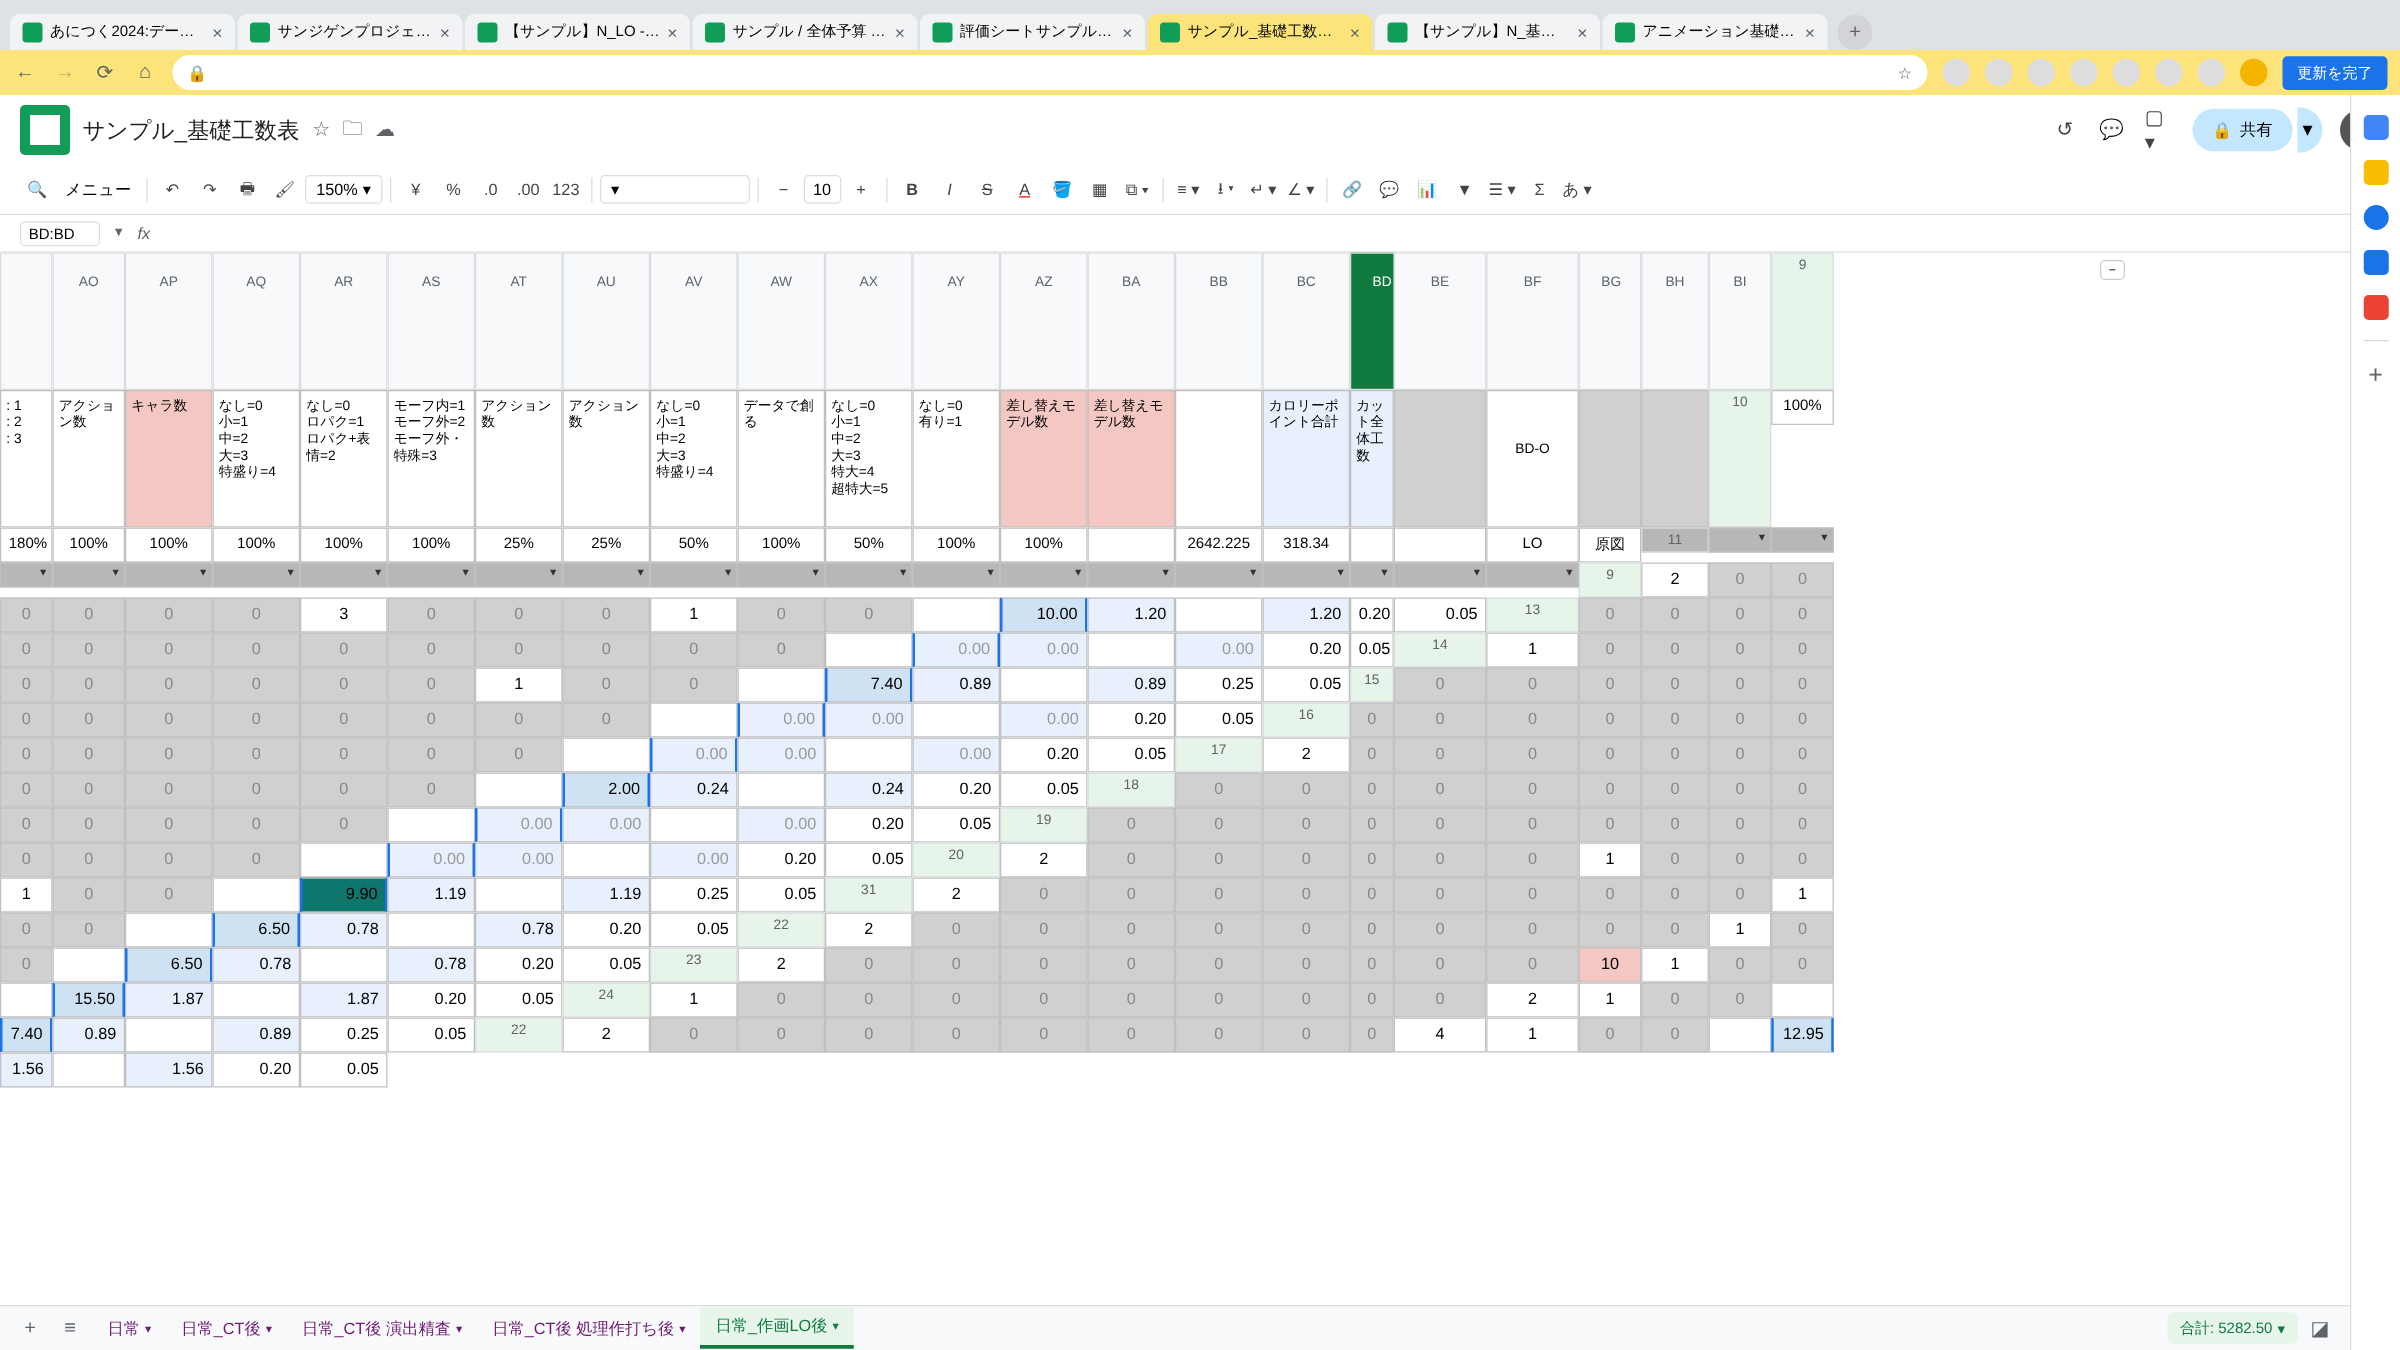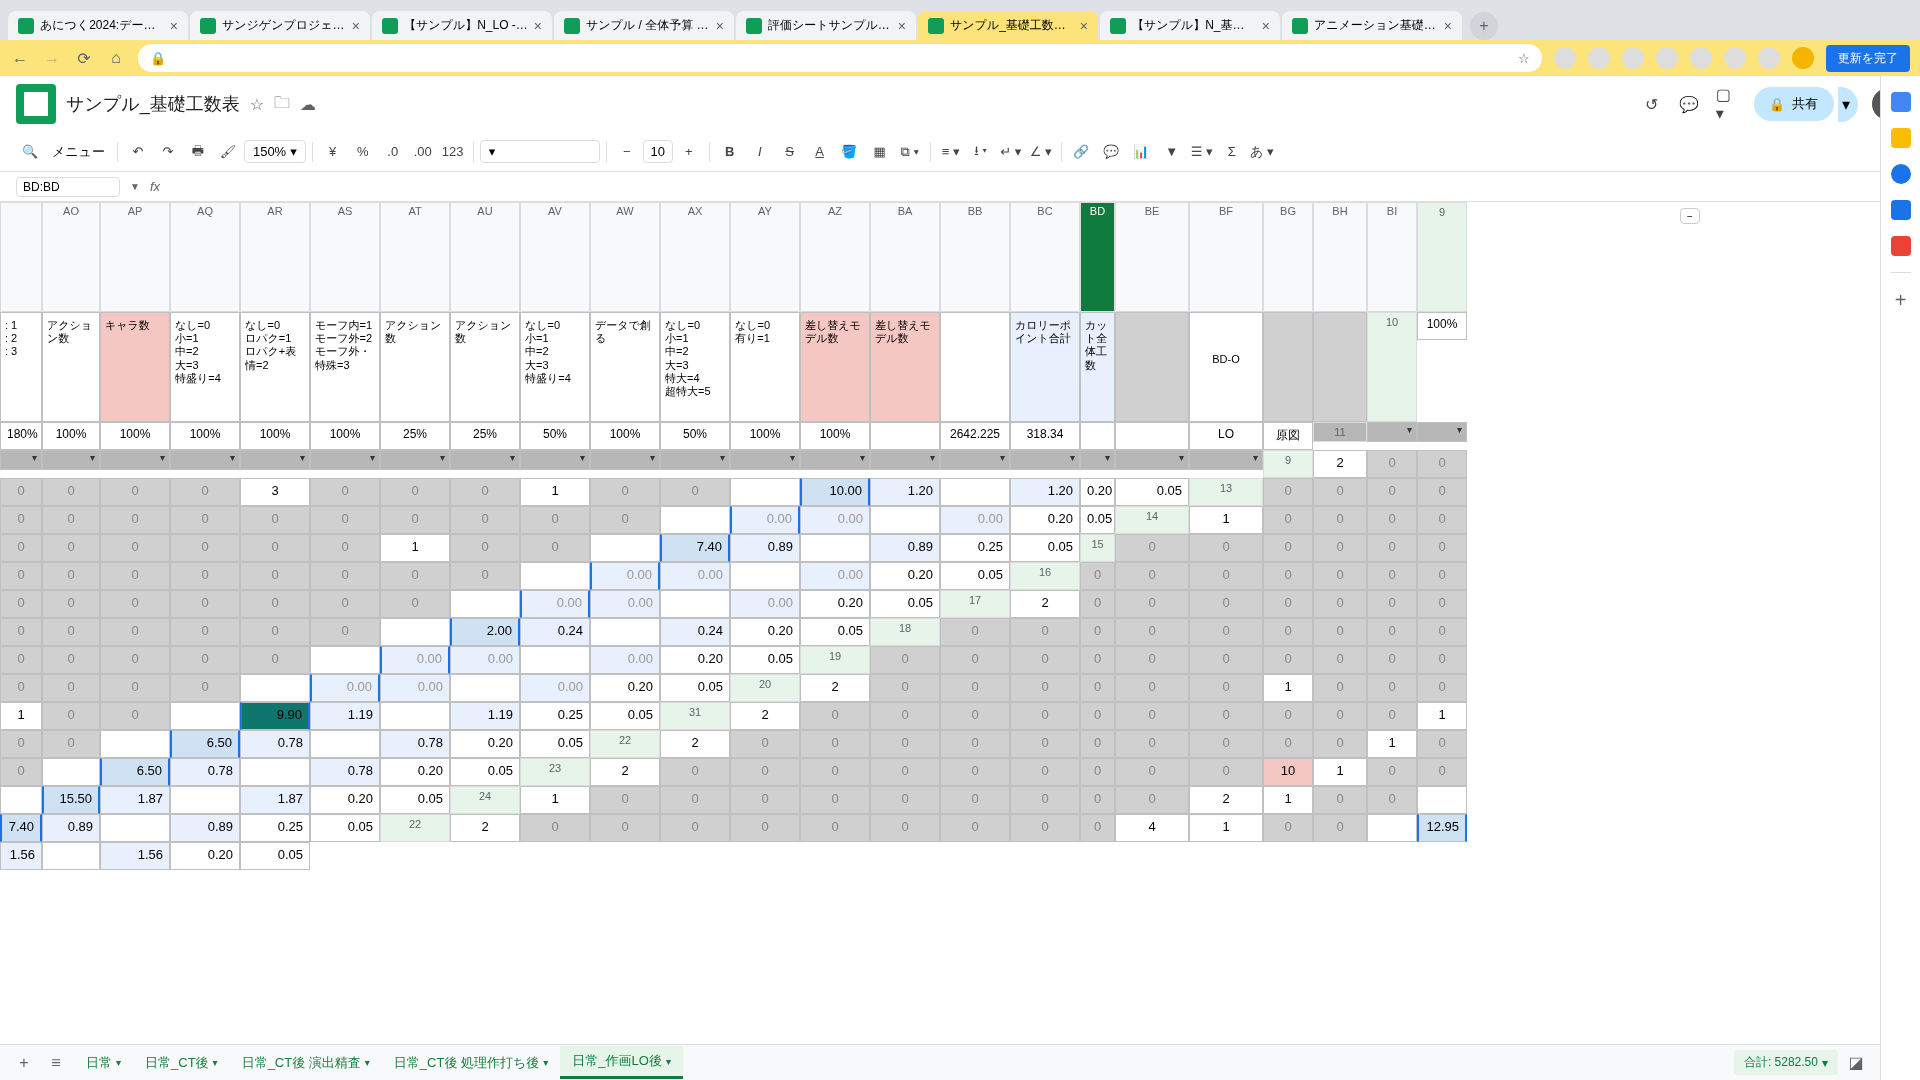--- a/index.html
+++ b/index.html
@@ -28,43 +28,43 @@
 .headicon{width:24px;height:24px;color:#444;cursor:pointer;display:flex;align-items:center;justify-content:center}
 .sharebtn{background:#c2e7ff;padding:8px 16px;border-radius:20px;font-size:13px;cursor:pointer;display:flex;align-items:center;gap:6px}
 .sharedrp{width:20px;background:#c2e7ff;border-radius:0 20px 20px 0;margin-left:-10px;padding:8px 4px;cursor:pointer}
 .avatar{width:32px;height:32px;border-radius:50%;background:#555}
 .toolbar{display:flex;align-items:center;padding:4px 16px;gap:2px;border-bottom:1px solid #e0e0e0;height:40px}
 .tbtn{min-width:28px;height:28px;display:flex;align-items:center;justify-content:center;color:#444;cursor:pointer;font-size:13px;border-radius:4px}
 .tsep{width:1px;height:20px;background:#dadce0;margin:0 4px}
 .tsel{border:1px solid #dadce0;border-radius:4px;padding:3px 8px;font-size:13px;display:flex;align-items:center;gap:4px}
 .menutxt{font-size:13px;padding:0 6px}
 .namebox{display:flex;align-items:center;padding:4px 16px;gap:10px;border-bottom:1px solid #e0e0e0;height:30px}
-.nameinp{border:1px solid #dadce0;border-radius:4px;padding:2px 6px;width:104px;font-size:12px}
+.nameinp{border:1px solid #dadce0;border-radius:4px;padding:2px 6px;width:64px;font-size:12px}
 .fxicon{color:#5f6368;font-style:italic;font-size:13px}
 .sheetarea{position:relative;height:calc(100vh - 220px);overflow:hidden}
 .grid{display:grid;grid-template-columns:42px 58px 70px 70px 70px 70px 70px 70px 70px 70px 70px 70px 70px 70px 70px 70px 35px 74px 74px 50px 54px 50px 50px;font-size:13px}
-.colhdr{background:#f8f9fa;border:1px solid #dadce0;text-align:center;padding:2px;font-size:11px;color:#5f6368;position:sticky;top:0}
+.colhdr{background:#f8f9fa;border:1px solid #dadce0;text-align:center;padding:17px;font-size:11px;color:#5f6368;position:sticky;top:0}
 .colhdr.sel{background:#0f7b3f;color:#fff}
 .rowhdr{background:#e6f4ea;border:1px solid #dadce0;text-align:center;padding:3px;font-size:11px;color:#5f6368}
 .cell{border:1px solid #c0c0c0;padding:4px 6px;text-align:right;background:#d0d0d0;height:28px;overflow:hidden}
 .cell.hdr9{background:#fff;font-size:11px;text-align:left;line-height:1.2;height:110px;vertical-align:middle;padding:6px 4px}
 .cell.pink{background:#f4c7c3}
 .cell.white{background:#fff}
 .cell.grey{background:#d0d0d0;color:#888}
 .cell.ltblue{background:#e8f0fe}
 .cell.selcol{background:#cfe2f3;border-left:2px solid #1a73e8;border-right:2px solid #1a73e8}
 .cell.r10{background:#fff;font-size:12px}
 .cell.filter{background:#b7b7b7;height:20px;padding:0;position:relative}
 .cell.filter::after{content:"▾";position:absolute;right:4px;top:1px;font-size:10px;color:#333}
 .rowhdr.filter{background:#b7b7b7;height:20px}
 .rowhdr.r9{height:110px}
 .coltoggle{position:absolute;right:220px;top:6px;background:#fff;border:1px solid #ccc;border-radius:4px;width:20px;height:16px;font-size:10px;display:flex;align-items:center;justify-content:center;cursor:pointer;z-index:5}
 .sheettabs{position:fixed;bottom:0;left:0;right:40px;height:36px;background:#f8f9fa;border-top:1px solid #dadce0;display:flex;align-items:center;padding:0 10px;gap:4px}
 .stbtn{width:28px;height:28px;display:flex;align-items:center;justify-content:center;cursor:pointer;color:#5f6368}
-.stab{padding:6px 12px;font-size:13px;cursor:pointer;display:flex;align-items:center;gap:4px;color:#15803d}
+.stab{padding:6px 12px;font-size:13px;cursor:pointer;display:flex;align-items:center;gap:4px;color:#701a75}
 .stab.act{color:#0f7b3f;font-weight:500;border-bottom:3px solid #0f7b3f;background:#e6f4ea}
 .sumbox{margin-left:auto;background:#e6f4ea;padding:4px 10px;border-radius:4px;font-size:12px;color:#0f7b3f;display:flex;align-items:center;gap:4px}
 .sidepanel{position:fixed;right:0;top:76px;width:40px;height:calc(100vh - 76px);background:#fff;border-left:1px solid #dadce0;display:flex;flex-direction:column;align-items:center;gap:16px;padding-top:16px}
 .spicon{width:20px;height:20px;border-radius:4px;cursor:pointer}
 .spicon.cal{background:#4285f4}
 .spicon.keep{background:#fbbc04}
 .spicon.tasks{background:#1a73e8;border-radius:50%}
 .spicon.cont{background:#1a73e8}
 .spicon.maps{background:#ea4335}
 .spplus{color:#5f6368;font-size:20px}

